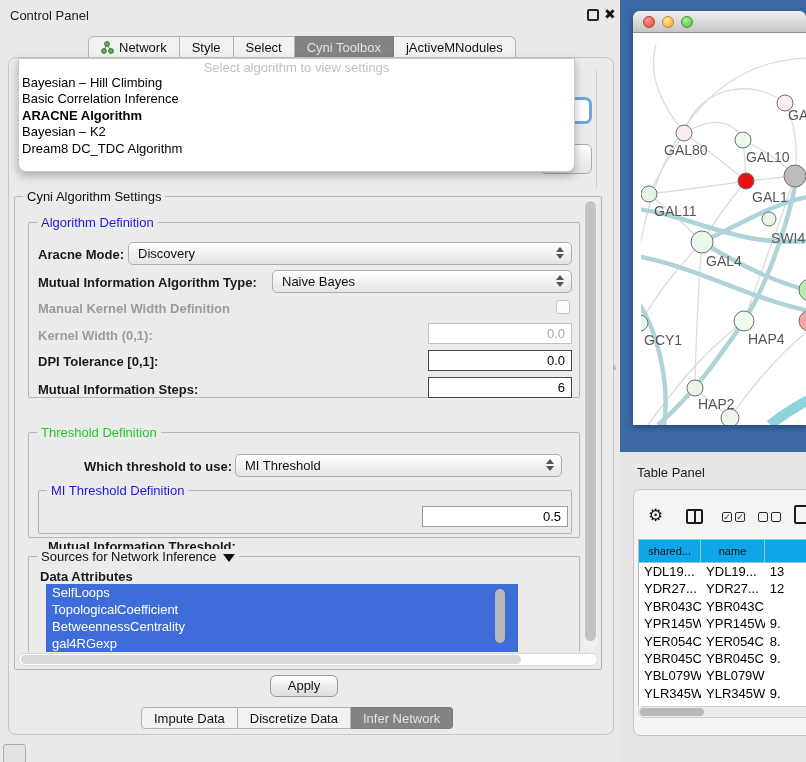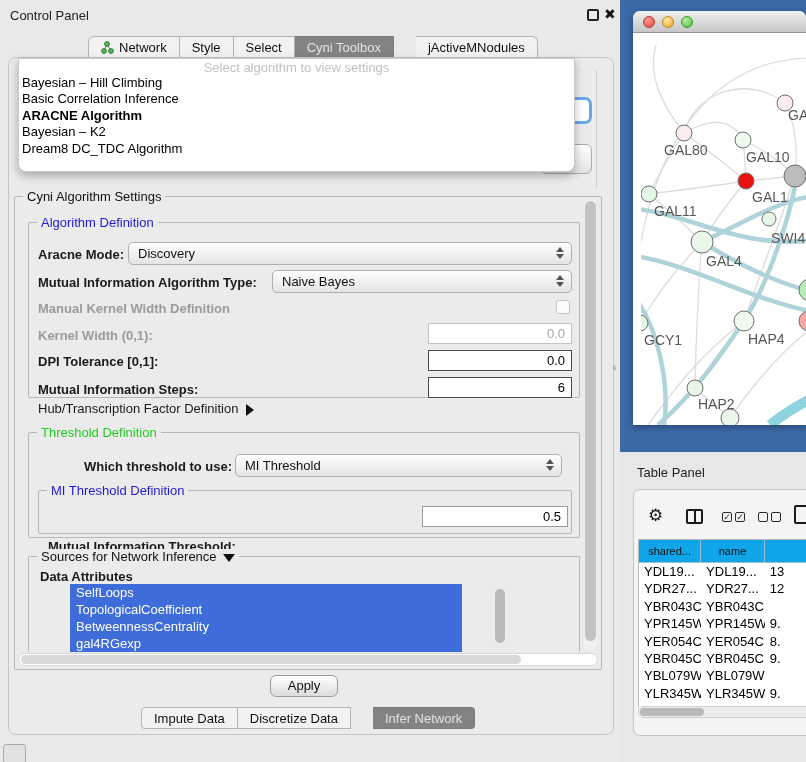--- a/index.html
+++ b/index.html
@@ -10,21 +10,21 @@
   #cp-titlebar { position:absolute; left:0; top:0; width:622px; height:30px; background:#e9e9e9; }
   #cp-title { position:absolute; left:10px; top:8px; font-size:13px; color:#222; }
   #cp-float { position:absolute; left:587px; top:9px; width:12px; height:12px; border:2px solid #222; border-radius:2px; background:transparent; }
   #cp-close { position:absolute; left:604px; top:6px; font-size:14px; font-weight:bold; color:#111; font-family:"DejaVu Sans",sans-serif; }
 
   
   .tabbar { position:absolute; display:flex; }
   #top-tabs { left:88px; top:36px; height:22px; }
   .tab { height:22px; display:flex; align-items:center; padding:0 12px; background:#f2f2f2; border:1px solid #b3b3b3; border-left:none; font-size:13px; color:#111; white-space:nowrap; }
   .tab:first-child { border-left:1px solid #b3b3b3; border-radius:6px 0 0 0; }
-  .tab:last-child { border-radius:0 6px 0 0;margin-left:22px; }
+  .tab:last-child { border-radius:0 6px 0 0; }
   .tab.selected { background:#838383; color:#e3e3e3; border-color:#7a7a7a; }
   .tab .ticon { margin-right:5px; display:inline-flex; }
   #bottom-tabs { left:141px; top:707px; height:22px; }
   #bottom-tabs .tab:first-child { border-radius:4px 0 0 4px; }
   #bottom-tabs .tab:last-child { border-radius:0 4px 4px 0; }
 
   
   #outer-panel { position:absolute; left:8px; top:57px; width:606px; height:678px; background:#ebebeb; border:1px solid #c6c6c6; border-radius:8px; }
 
   
@@ -55,21 +55,21 @@
   .combo .arrows i.up { border-bottom:5px solid #555; }
   .combo .arrows i.dn { border-top:5px solid #555; }
 
   .tfield { position:absolute; height:21px; background:#fff; font-size:13px; text-align:right; padding-right:6px; line-height:19px; }
   .tfield.enabled { border:1.5px solid #4a4a4a; color:#000; }
   .tfield.dis { border:1px solid #c2c2c2; color:#a8a8a8; }
 
   .checkbox { position:absolute; width:14px; height:14px; border:1px solid #c4c4c4; border-radius:3px; background:#fbfbfb; }
 
   
-  #attr-list { position:absolute; left:46px; top:584px; width:392px; background:#fff;margin-left:24px; }
+  #attr-list { position:absolute; left:46px; top:584px; width:472px; background:#fff; }
   .attr-item { height:17px; line-height:17px; background:#3e6cd8; color:#fff; padding-left:6px; font-size:13px; }
   #attr-scroll { position:absolute; left:495px; top:589px; width:10px; height:54px; background:#b9b9b9; border-radius:5px; }
 
   
   #v-scroll-track { position:absolute; left:584px; top:199px; width:13px; height:452px; background:#f1f1f1; border-radius:7px; }
   #v-scroll-thumb { position:absolute; left:1px; top:2px; width:11px; height:440px; background:#c3c3c3; border-radius:6px; }
   #h-scroll-track { position:absolute; left:18px; top:653px; width:580px; height:13px; background:#fdfdfd; border:1px solid #d8d8d8; border-radius:7px; }
   #h-scroll-thumb { position:absolute; left:2px; top:1px; width:500px; height:9px; background:#d9d9d9; border-radius:5px; }
 
   #apply-btn { position:absolute; left:270px; top:675px; width:68px; height:22px; background:linear-gradient(#ffffff,#dcdcdc); border:1px solid #9d9d9d; border-radius:6px; text-align:center; line-height:20px; font-size:13px; color:#111; }
@@ -173,23 +173,20 @@
   </div>
   <span class="lbl bold disabled" style="left:38px; top:301px;">Manual Kernel Width Definition</span>
   <span class="checkbox" style="left:556px; top:300px;"></span>
   <span class="lbl bold disabled" style="left:38px; top:328px;">Kernel Width (0,1):</span>
   <span class="tfield dis" style="left:428px; top:323px; width:144px;">0.0</span>
   <span class="lbl bold" style="left:38px; top:354px;">DPI Tolerance [0,1]:</span>
   <span class="tfield enabled" style="left:428px; top:350px; width:144px;">0.0</span>
   <span class="lbl bold" style="left:38px; top:382px;">Mutual Information Steps:</span>
   <span class="tfield enabled" style="left:428px; top:377px; width:144px;">6</span>
 
-  <span class="lbl" style="left:38px; top:401px;">
-    <span>Hub/Transcription Factor Definition</span><span class="tri-right"></span>
-  </span>
 
   <div class="group" style="left:28px; top:432px; width:552px; height:106px;">
     <span class="legend green">Threshold Definition</span>
   </div>
   <span class="lbl bold" style="left:84px; top:459px;">Which threshold to use:</span>
   <div class="combo" style="left:235px; top:454px; width:327px;">
     <span>MI Threshold</span>
     <span class="arrows">
         <i class="up"></i>
         <i class="dn"></i>

